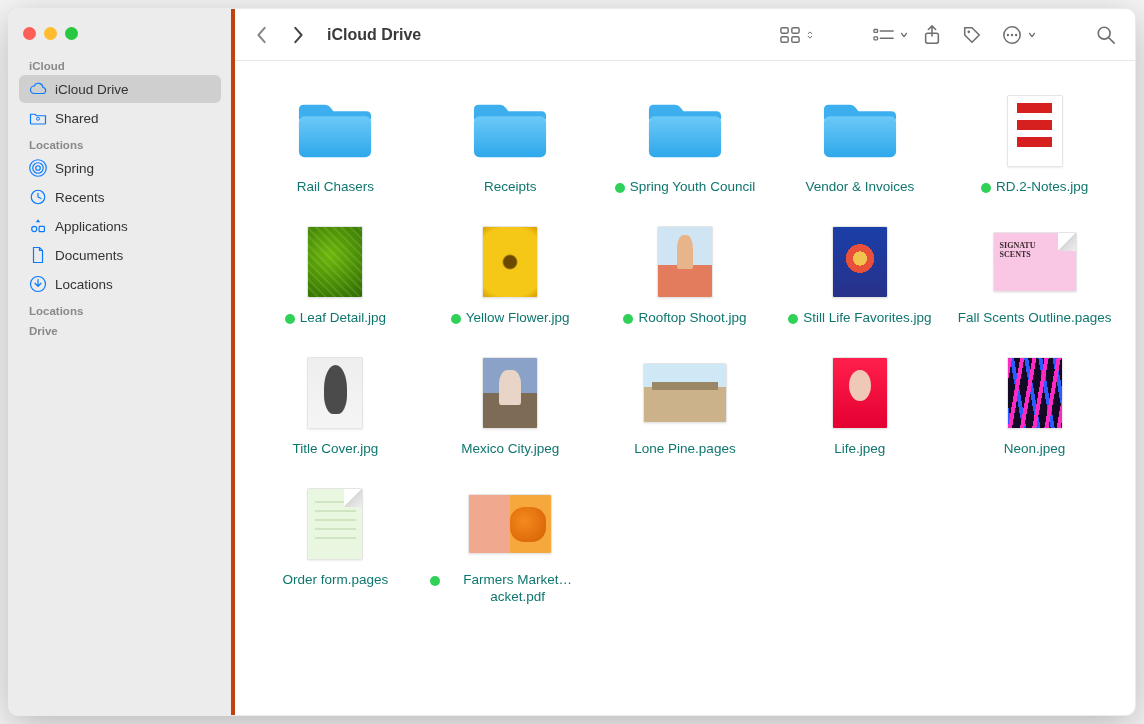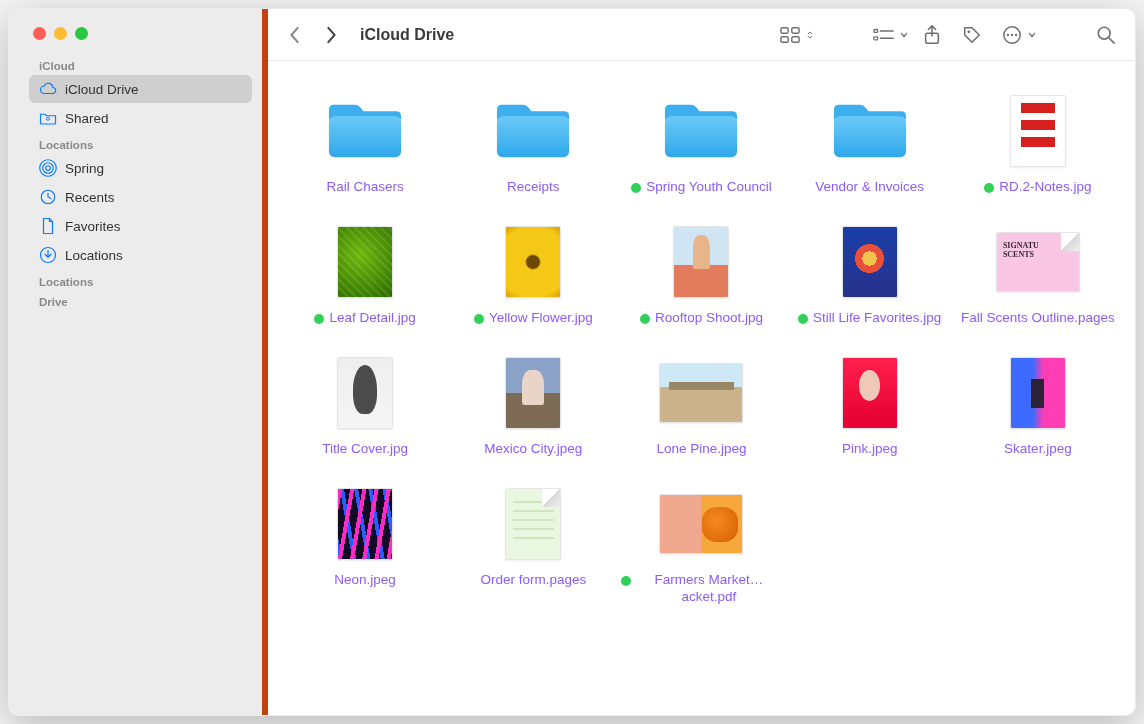--- a/index.html
+++ b/index.html
@@ -15,27 +15,26 @@
   height: 708px;
   margin: 8px;
   background: #fff;
   border-radius: 10px;
   box-shadow: 0 10px 40px rgba(0,0,0,0.25);
   display: flex;
   overflow: hidden;
   border: 1px solid rgba(0,0,0,0.08);
 }
 .sidebar {
-  width: 259px;
+  width: 226px;
   background: #ececec;
-  border-right: 6px solid #c2410c;
+  border-right: 4px solid #c2410c;
   display: flex;
   flex-direction: column;
   padding-top: 10px;
-  padding-left: 10px;
 }
 .traffic-lights {
   display: flex;
   gap: 8px;
   padding: 8px 14px 14px 14px;
 }
 .tl { width: 13px; height: 13px; border-radius: 50%; }
 .tl-close { background: #ff5f57; }
 .tl-min { background: #febc2e; }
 .tl-max { background: #28c840; }
@@ -136,21 +135,21 @@
 .doc-fold {
   position: absolute;
   top: 0; right: 0;
   width: 18px; height: 18px;
   background: linear-gradient(135deg, #fff 0%, #fff 48%, #d9d9d9 50%, #eee 100%);
   border-bottom-left-radius: 2px;
 }
 .item-label {
   margin-top: 8px;
   font-size: 13.5px;
-  color: #8b5cf6;
+  color: #0f766e;
   text-align: center;
   max-width: 160px;
   line-height: 1.25;
   display: flex;
   align-items: flex-start;
   justify-content: flex-end;
   gap: 5px;
 }
 .tag-dot {
   width: 10px; height: 10px;
@@ -225,25 +224,33 @@
           <span>Spring</span>
         </div>
         <div class="side-item">
           <span class="side-icon"><svg viewBox="0 0 24 24">
               <circle cx="12" cy="12" r="9" fill="none" stroke="#0a7aff" stroke-width="1.6"></circle>
               <path d="M12 7 V12 L16 14" fill="none" stroke="#0a7aff" stroke-width="1.6" stroke-linecap="round"></path>
             </svg></span>
           <span>Recents</span>
         </div>
         <div class="side-item">
+          <span class="side-icon"><svg viewBox="0 0 24 24">
+              <path d="M12 3 L15 7 H9 Z" fill="#0a7aff"></path>
+              <circle cx="7" cy="16" r="3.4" fill="none" stroke="#0a7aff" stroke-width="1.6"></circle>
+              <rect x="13.5" y="12.5" width="7" height="7" rx="1" fill="none" stroke="#0a7aff" stroke-width="1.6"></rect>
+            </svg></span>
+          <span>Applications</span>
+        </div>
+        <div class="side-item">
           <span class="side-icon"><svg viewBox="0 0 20 24">
               <path d="M4 2 h8 l4 4 v16 H4 Z" fill="none" stroke="#0a7aff" stroke-width="1.6"></path>
               <path d="M12 2 v4 h4" fill="none" stroke="#0a7aff" stroke-width="1.6"></path>
             </svg></span>
-          <span>Favorites</span>
+          <span>Documents</span>
         </div>
         <div class="side-item">
           <span class="side-icon"><svg viewBox="0 0 24 24">
               <circle cx="12" cy="12" r="10" fill="none" stroke="#0a7aff" stroke-width="1.6"></circle>
               <path d="M12 6 v8 M8 11 l4 4 l4 -4" fill="none" stroke="#0a7aff" stroke-width="1.6" stroke-linecap="round" stroke-linejoin="round"></path>
             </svg></span>
           <span>Locations</span>
         </div>
         <div class="section-label">Locations</div>
         <div class="section-label">Drive</div>
@@ -489,41 +496,31 @@
             <span class="label-text">Mexico City.jpeg</span>
           </div>
         </div>
         <div class="item">
           <div class="icon-wrap">
             <div class="file-thumb landscape">
               <div class="fill grad-pine" style="position: relative;"></div>
             </div>
           </div>
           <div class="item-label">
-            <span class="label-text">Lone Pine.jpeg</span>
+            <span class="label-text">Lone Pine.pages</span>
           </div>
         </div>
         <div class="item">
           <div class="icon-wrap">
             <div class="file-thumb ">
               <div class="fill grad-pink" style="position: relative;"></div>
             </div>
           </div>
           <div class="item-label">
-            <span class="label-text">Pink.jpeg</span>
-          </div>
-        </div>
-        <div class="item">
-          <div class="icon-wrap">
-            <div class="file-thumb ">
-              <div class="fill grad-skater" style="position: relative;"></div>
-            </div>
-          </div>
-          <div class="item-label">
-            <span class="label-text">Skater.jpeg</span>
+            <span class="label-text">Life.jpeg</span>
           </div>
         </div>
         <div class="item">
           <div class="icon-wrap">
             <div class="file-thumb ">
               <div class="fill grad-neon" style="position: relative;"></div>
             </div>
           </div>
           <div class="item-label">
             <span class="label-text">Neon.jpeg</span>

